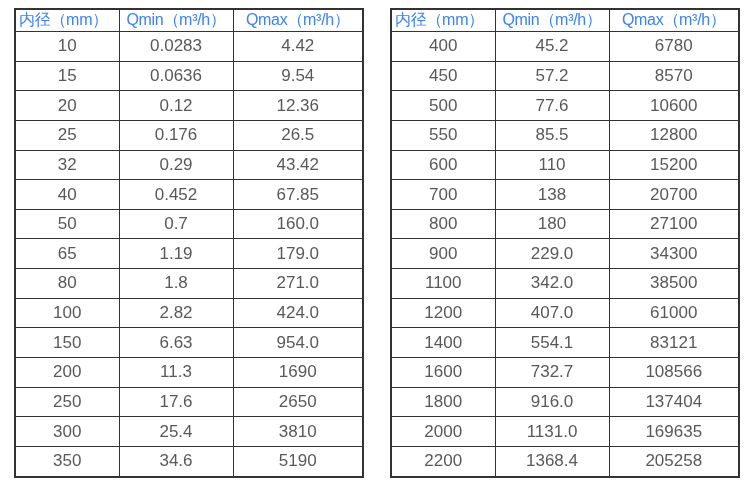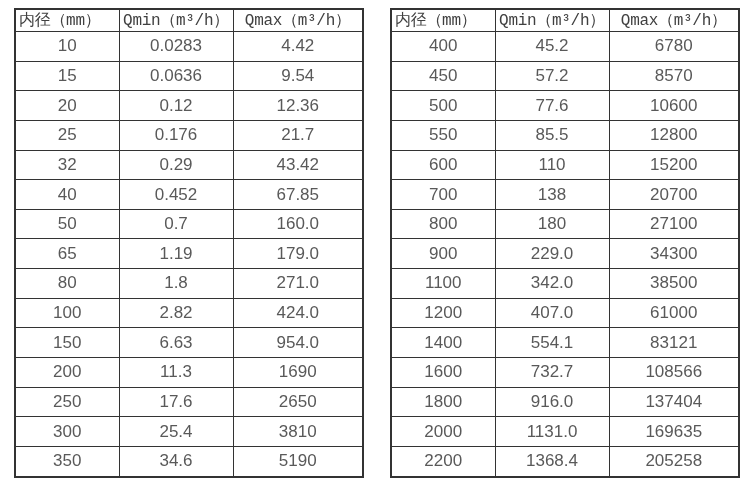--- a/index.html
+++ b/index.html
@@ -32,24 +32,23 @@
   table.flow-table th,
   table.flow-table td {
     border: 1px solid #333333;
     padding: 0;
     white-space: nowrap;
     overflow: hidden;
   }
   table.flow-table th {
     font-weight: normal;
     font-size: 16px;
-    color: #404040;
+    color: #3b82f6;
     text-align: center;
     letter-spacing: -0.3px;
-    font-family: Liberation Mono, monospace;
   }
   table.flow-table th.th-first {
     text-align: left;
     padding-left: 3px;
   }
   table.flow-table td {
     font-size: 17px;
     color: #595959;
     text-align: center;
   }
@@ -84,21 +83,21 @@
           <td>9.54</td>
         </tr>
         <tr>
           <td>20</td>
           <td>0.12</td>
           <td>12.36</td>
         </tr>
         <tr>
           <td>25</td>
           <td>0.176</td>
-          <td>21.7</td>
+          <td>26.5</td>
         </tr>
         <tr>
           <td>32</td>
           <td>0.29</td>
           <td>43.42</td>
         </tr>
         <tr>
           <td>40</td>
           <td>0.452</td>
           <td>67.85</td>

